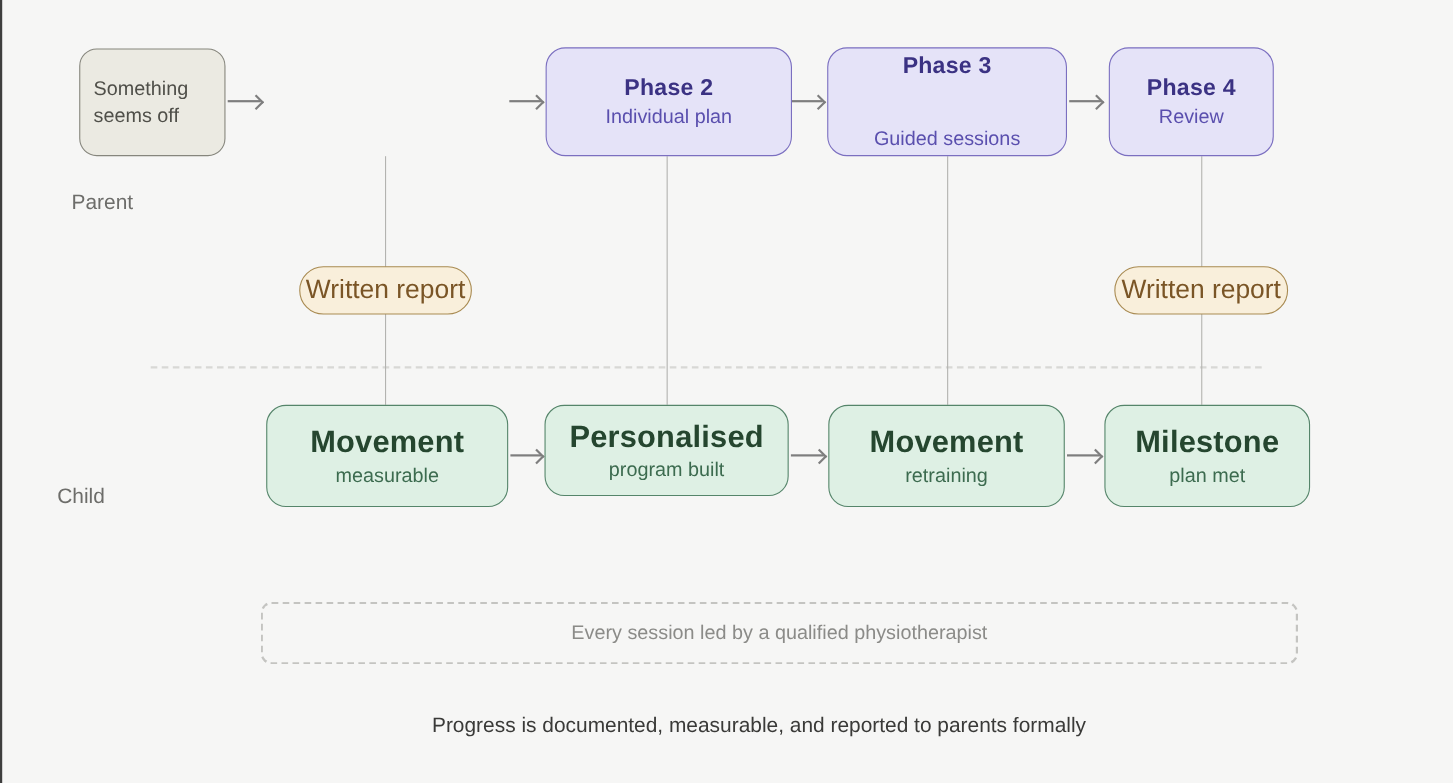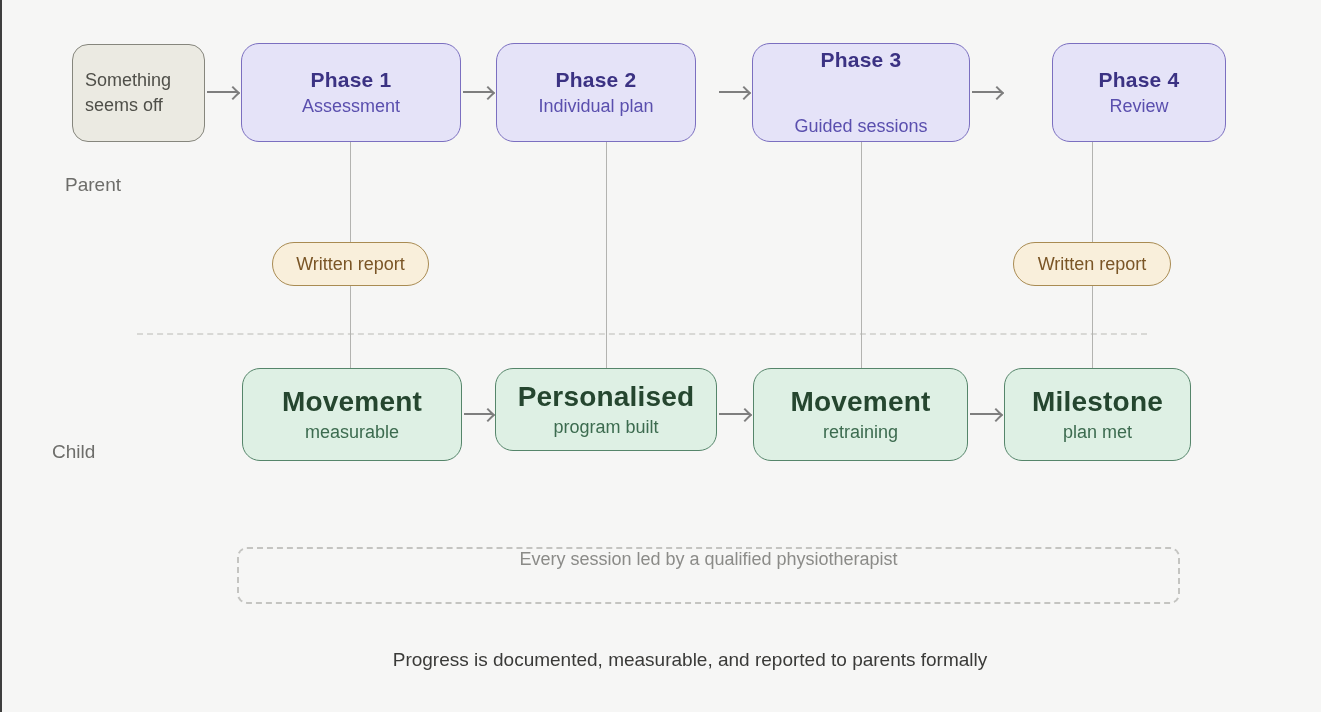--- a/index.html
+++ b/index.html
@@ -65,21 +65,21 @@
     position: absolute; width: 1px;
     background: #b3b3b0; z-index: 1;
   }
   .badge {
     position: absolute; box-sizing: border-box;
     background: var(--badge-fill, #f9efdb);
     border: 1.5px solid var(--badge-border, #a98b52);
     color: var(--badge-text, #7a5526);
     border-radius: 999px;
     display: flex; align-items: center; justify-content: center;
-    font-size: 18px; z-index: 4;
+    font-size: 24px; z-index: 4;
   }
   .lane-divider {
     position: absolute; height: 0;
     border-top: 2px dashed #d8d8d5; z-index: 0;
   }
   .arrow {
     position: absolute; height: 2px;
     background: var(--arrow, #7e7e7e); z-index: 2;
   }
   .arrow::after {
@@ -87,21 +87,21 @@
     width: 8px; height: 8px;
     border-top: 2px solid var(--arrow, #7e7e7e);
     border-right: 2px solid var(--arrow, #7e7e7e);
     transform: rotate(45deg);
     transform-origin: center;
   }
   .callout-box {
     position: absolute; box-sizing: border-box;
     border: 2px dashed #c4c4c1;
     border-radius: 10px;
-    display: flex; justify-content: center;
+    display: flex; align-items: center; justify-content: center;
     color: #8b8b88; font-size: 18px; z-index: 2;
   }
   .footnote {
     position: absolute; text-align: center;
     color: #3a3a38; font-size: 19px; z-index: 2;
   }
 </style>
 </head>
 <body>
 
@@ -116,33 +116,29 @@
   <div class="vline" style="left:606px; top:142px; height:226px;"></div>
   <div class="vline" style="left:861px; top:142px; height:226px;"></div>
   <div class="vline" style="left:1092px; top:142px; height:226px;"></div>
 
   <div class="lane-divider" style="left:137px; top:333px; width:1010px;"></div>
 
   <div class="box start-box" style="left:72px; top:44px; width:133px; height:98px;">
     <span>Something seems off</span>
   </div>
 
-  <div class="box phase-box" style="left:241px; top:43px; width:220px; height:99px;">
-    <div class="title">Phase 1</div>
-    <div class="sub">Assessment</div>
-  </div>
-  <div class="box phase-box" style="left:496px; top:43px; width:200px; height:99px;">
+  <div class="box phase-box" style="left:496px; top:43px; width:224px; height:99px;">
     <div class="title">Phase 2</div>
     <div class="sub">Individual plan</div>
   </div>
   <div class="box phase-box" style="left:752px; top:43px; width:218px; height:99px;gap:40px;">
     <div class="title">Phase 3</div>
     <div class="sub">Guided sessions</div>
   </div>
-  <div class="box phase-box" style="left:1052px; top:43px; width:174px; height:99px;">
+  <div class="box phase-box" style="left:1008px; top:43px; width:150px; height:99px;">
     <div class="title">Phase 4</div>
     <div class="sub">Review</div>
   </div>
 
   <div class="arrow" style="left:207px; top:91px; width:30px;"></div>
   <div class="arrow" style="left:463px; top:91px; width:29px;"></div>
   <div class="arrow" style="left:719px; top:91px; width:29px;"></div>
   <div class="arrow" style="left:972px; top:91px; width:29px;"></div>
 
   <div class="badge" style="left:272px; top:242px; width:157px; height:44px;">Written report</div>

